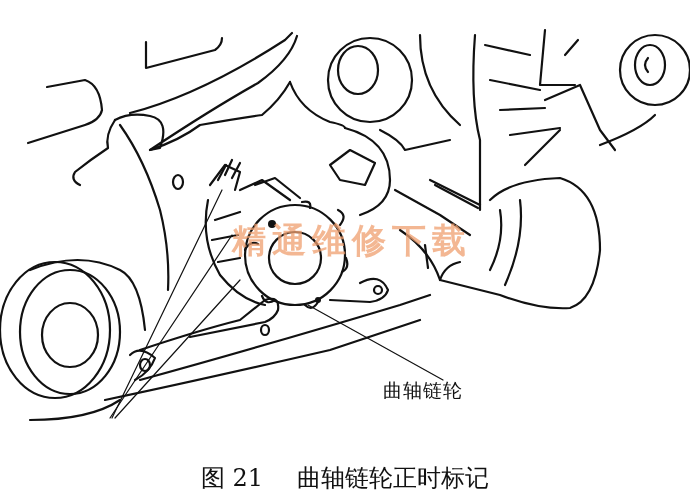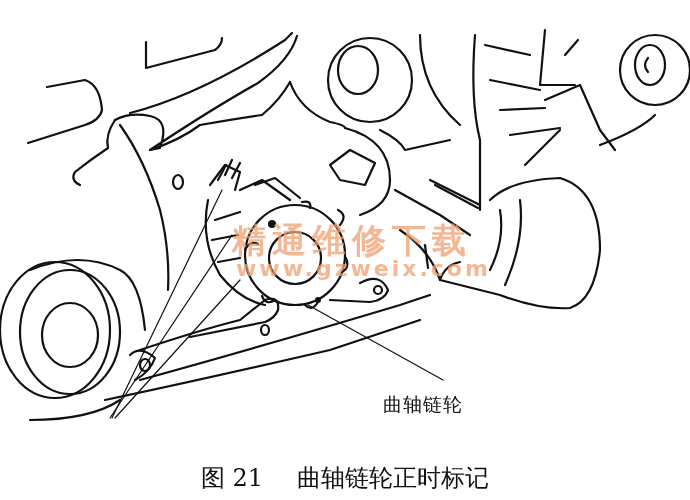--- a/index.html
+++ b/index.html
@@ -2,21 +2,21 @@
 <html><head>
 <meta charset="utf-8">
 <style>
   html,body{margin:0;padding:0;background:#ffffff;}
   body{width:690px;height:500px;position:relative;overflow:hidden;font-family:"DejaVu Serif","Liberation Serif",serif;}
   #figure{position:absolute;left:0;top:0;width:690px;height:417px;}
   svg.art{position:absolute;left:0;top:0;}
   .ln{fill:none;stroke:#111;stroke-width:2.2;stroke-linecap:round;stroke-linejoin:round;}
   .thin{fill:none;stroke:#111;stroke-width:1.2;stroke-linecap:round;}
   .label{position:absolute;color:#111;font-size:19px;letter-spacing:1px;font-family:"DejaVu Sans","Liberation Sans",sans-serif;}
-  #label-sprocket{left:383px;top:392px;}
+  #label-sprocket{left:383px;top:378px;}
   #label-timing{left:90px;top:428px;}
   #caption{position:absolute;left:0;width:690px;top:462px;text-align:center;font-size:24px;color:#111;font-family:"DejaVu Serif","Liberation Serif",serif;}
   #caption .num{margin-right:34px;}
   .wm{position:absolute;color:#f0a070;opacity:0.75;font-weight:bold;pointer-events:none;font-family:"DejaVu Sans","Liberation Sans",sans-serif;}
   #wm-cn{left:232px;top:218px;font-size:34px;letter-spacing:6px;}
   #wm-url{left:236px;top:256px;font-size:22px;letter-spacing:3px;}
 </style>
 </head>
 <body>
 
@@ -87,20 +87,19 @@
     <path class="ln" d="M400 230 Q430 250 440 280 Q445 265 460 262"></path>
     <path class="ln" d="M425 245 L428 268"></path>
 
     <path class="thin" d="M308 305 L443 380"></path>
     <path class="thin" d="M240 280 L115 418"></path>
     <path class="thin" d="M232 235 L110 418"></path>
     <path class="thin" d="M222 190 L112 418"></path>
   </svg>
 
   <div class="wm" id="wm-cn">精通维修下载</div>
-  <div class="wm" id="wm-url">www.gzweix.com</div>
 
   <div class="label" id="label-sprocket">曲轴链轮</div>
 
   <div id="caption">
     <span class="num">图 21</span><span>曲轴链轮正时标记</span>
   </div>
 </div>
 
 </body></html>

